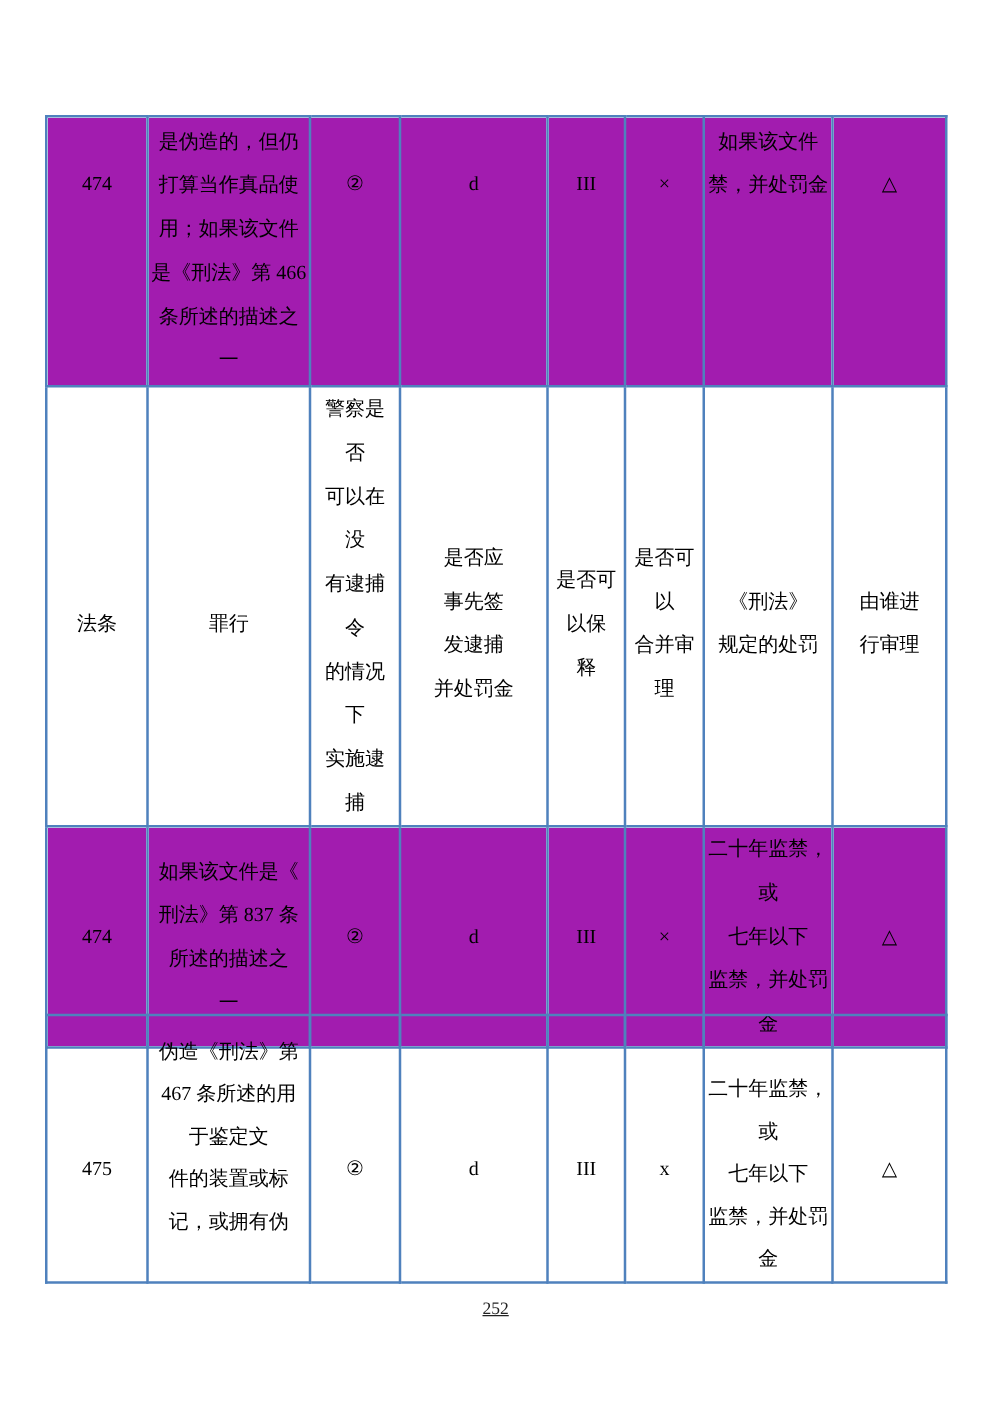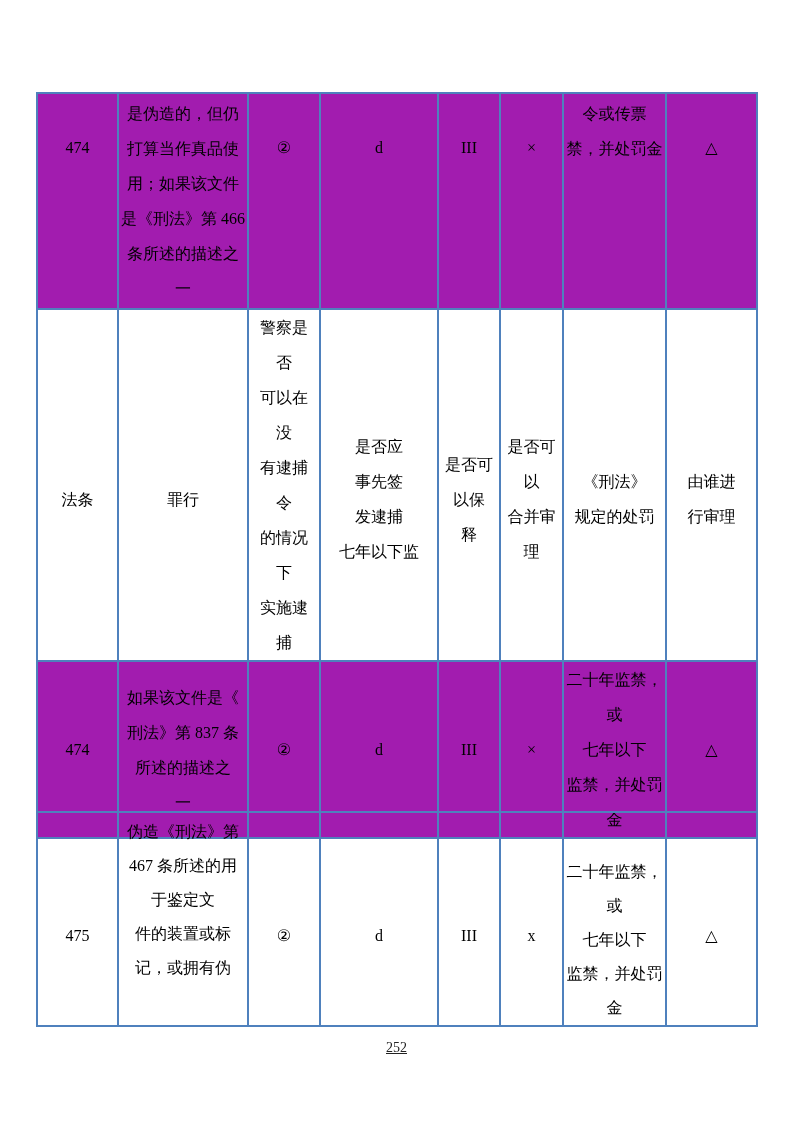--- a/index.html
+++ b/index.html
@@ -35,21 +35,21 @@
   tr.r1 td { vertical-align:top; }
   tr.r1 td.v2 { padding-top:36px; }
   tr.r1 td.body { padding-top:2px; }
   
   tr.hdr td { padding-top:28px;border-radius:32px; }
   tr.hdr td.tall { padding-top:0; }
   
   tr.r4 td { vertical-align:top; line-height:34px; }
   tr.r4 td.v4 { padding-top:106px; }
   tr.r4 td.pen4 { padding-top:42px; }
-  tr.r4 td.crime4 { padding-top:2px; }
+  tr.r4 td.crime4 { padding-top:12px; }
   .pageno {
     position:absolute;
     top:1040px; left:0;
     width:100%;
     text-align:center;
     font-size:14px;
     color:#222222;
     text-decoration:underline;
   }
 </style>
@@ -75,41 +75,41 @@
         <td class="body">是伪造的，但仍
 打算当作真品使
 用；如果该文件
 是《刑法》第 466
 条所述的描述之
 一</td>
         <td class="v2">②</td>
         <td class="v2">d</td>
         <td class="v2">III</td>
         <td class="v2">×</td>
-        <td class="body">令或传票
+        <td class="body">如果该文件
 禁，并处罚金</td>
         <td class="v2">△</td>
       </tr>
       <tr class="hdr" style="height:352px">
         <td>法条</td>
         <td>罪行</td>
         <td class="tall">警察是
 否
 可以在
 没
 有逮捕
 令
 的情况
 下
 实施逮
 捕</td>
         <td>是否应
 事先签
 发逮捕
-七年以下监</td>
+并处罚金</td>
         <td>是否可
 以保
 释</td>
         <td>是否可
 以
 合并审
 理</td>
         <td>《刑法》
 规定的处罚</td>
         <td>由谁进

